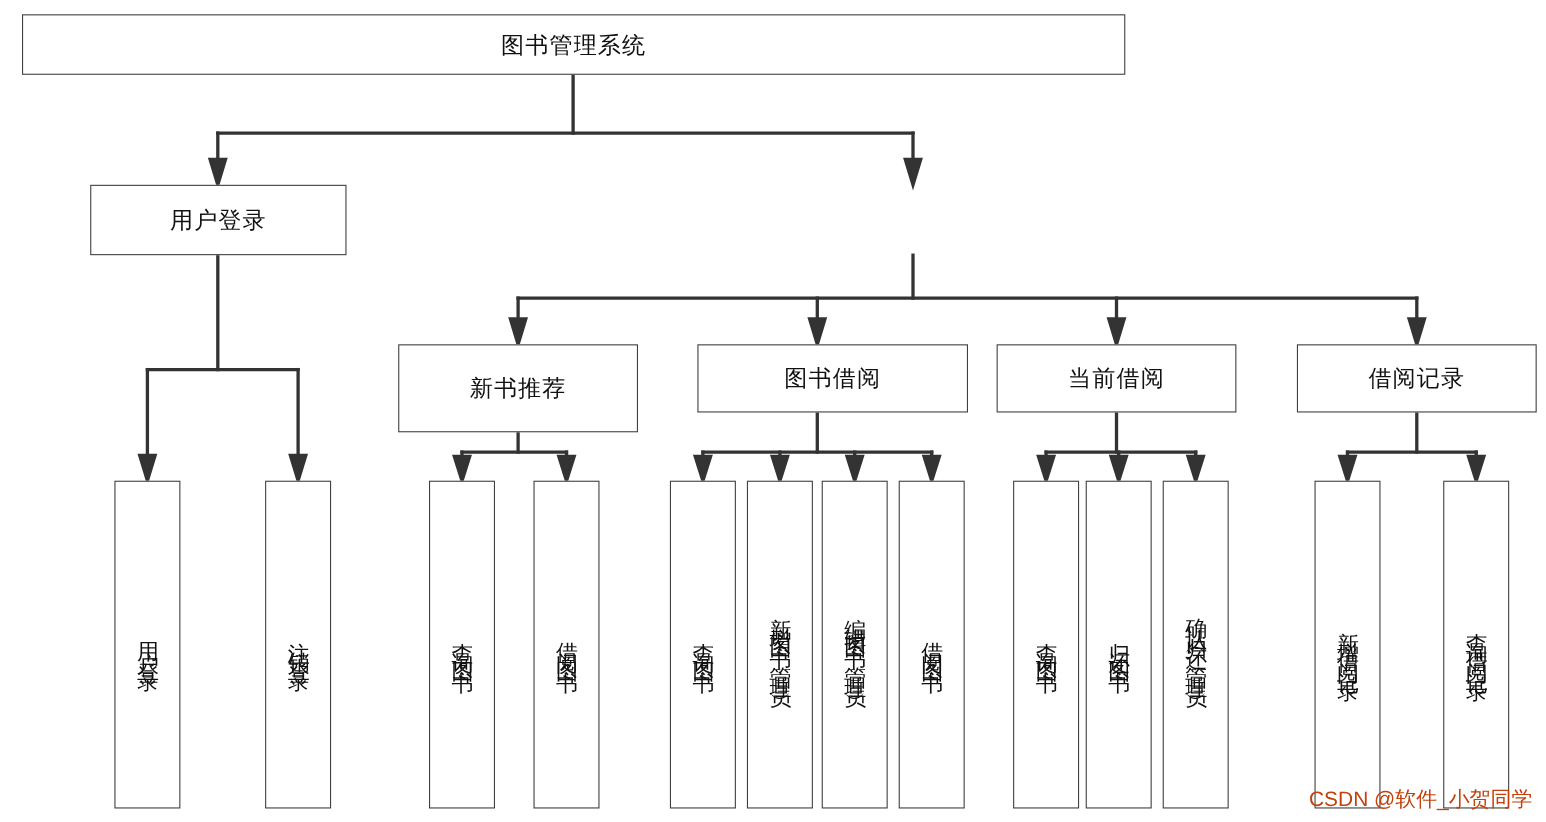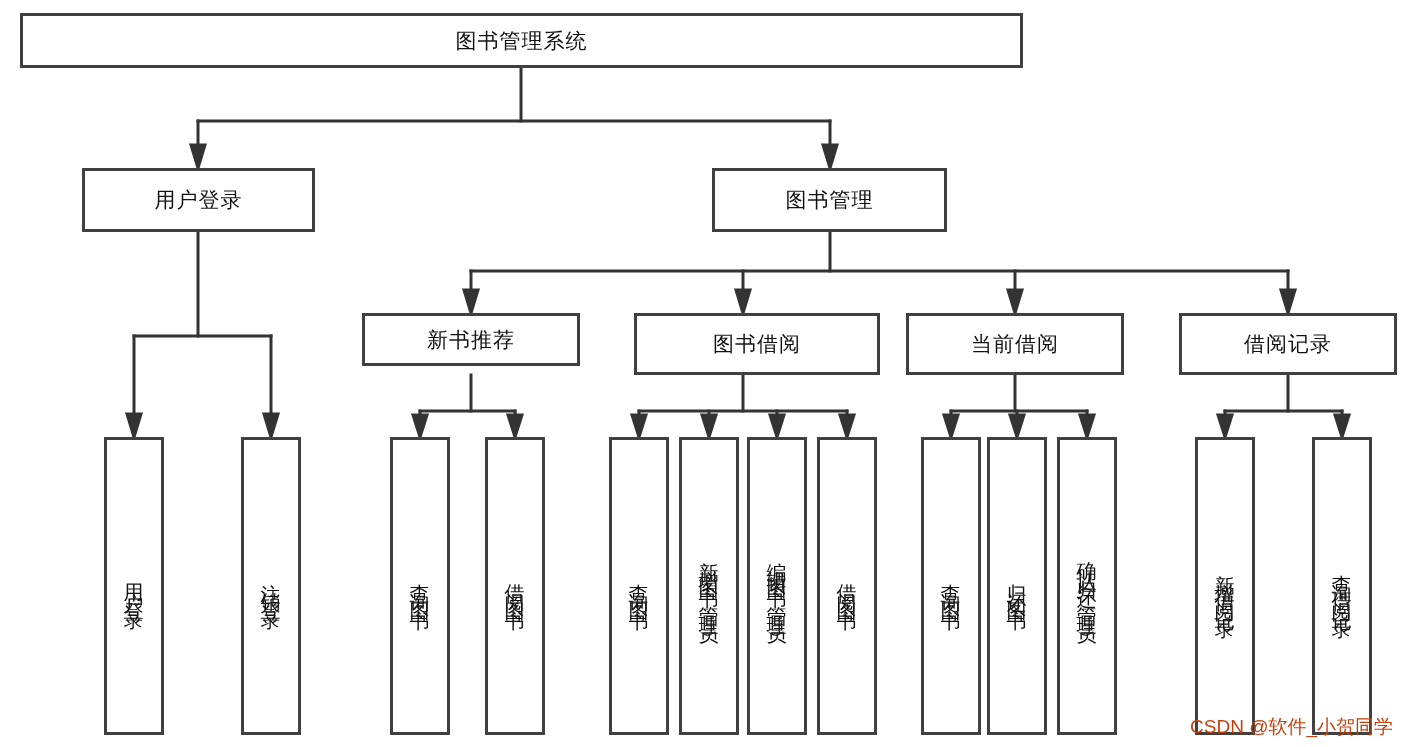--- a/index.html
+++ b/index.html
@@ -17,21 +17,21 @@
   }
   #wires {
     position: absolute;
     left: 0;
     top: 0;
     z-index: 1;
   }
   .box {
     position: absolute;
     box-sizing: border-box;
-    border: 3px solid #404040;
+    border: 1px solid #404040;
     background: #ffffff;
     display: flex;
     align-items: center;
     justify-content: center;
     z-index: 2;
   }
   .hlabel {
     font-size: 21px;
     letter-spacing: 1px;
     color: #111111;
@@ -44,21 +44,21 @@
     letter-spacing: 9px;
     color: #111111;
     line-height: 1;
   }
   
   #n-root   { left: 20px;  top: 13px;  width: 1003px; height: 55px; }
   
   #n-login  { left: 82px;  top: 168px; width: 233px;  height: 64px; }
   #n-mgmt   { left: 712px; top: 168px; width: 235px;  height: 64px; }
   
-  #n-rec    { left: 362px;  top: 313px; width: 218px; height: 53px; }
+  #n-rec    { left: 362px;  top: 313px; width: 218px; height: 80px; }
   #n-borrow { left: 634px;  top: 313px; width: 246px; height: 62px; }
   #n-cur    { left: 906px;  top: 313px; width: 218px; height: 62px; }
   #n-hist   { left: 1179px; top: 313px; width: 218px; height: 62px; }
   
   .vbox { top: 437px; width: 60px; height: 298px; }
   #l-a1 { left: 104px; }
   #l-a2 { left: 241px; }
   #l-b1 { left: 390px; }
   #l-b2 { left: 485px; }
   #l-c1 { left: 609px; }
@@ -148,23 +148,20 @@
     </g>
   </svg>
 
   <div class="box" id="n-root">
     <span class="hlabel">图书管理系统</span>
   </div>
 
   <div class="box" id="n-login">
     <span class="hlabel">用户登录</span>
   </div>
-  <div class="box" id="n-mgmt">
-    <span class="hlabel">图书管理</span>
-  </div>
 
   <div class="box" id="n-rec">
     <span class="hlabel">新书推荐</span>
   </div>
   <div class="box" id="n-borrow">
     <span class="hlabel">图书借阅</span>
   </div>
   <div class="box" id="n-cur">
     <span class="hlabel">当前借阅</span>
   </div>

